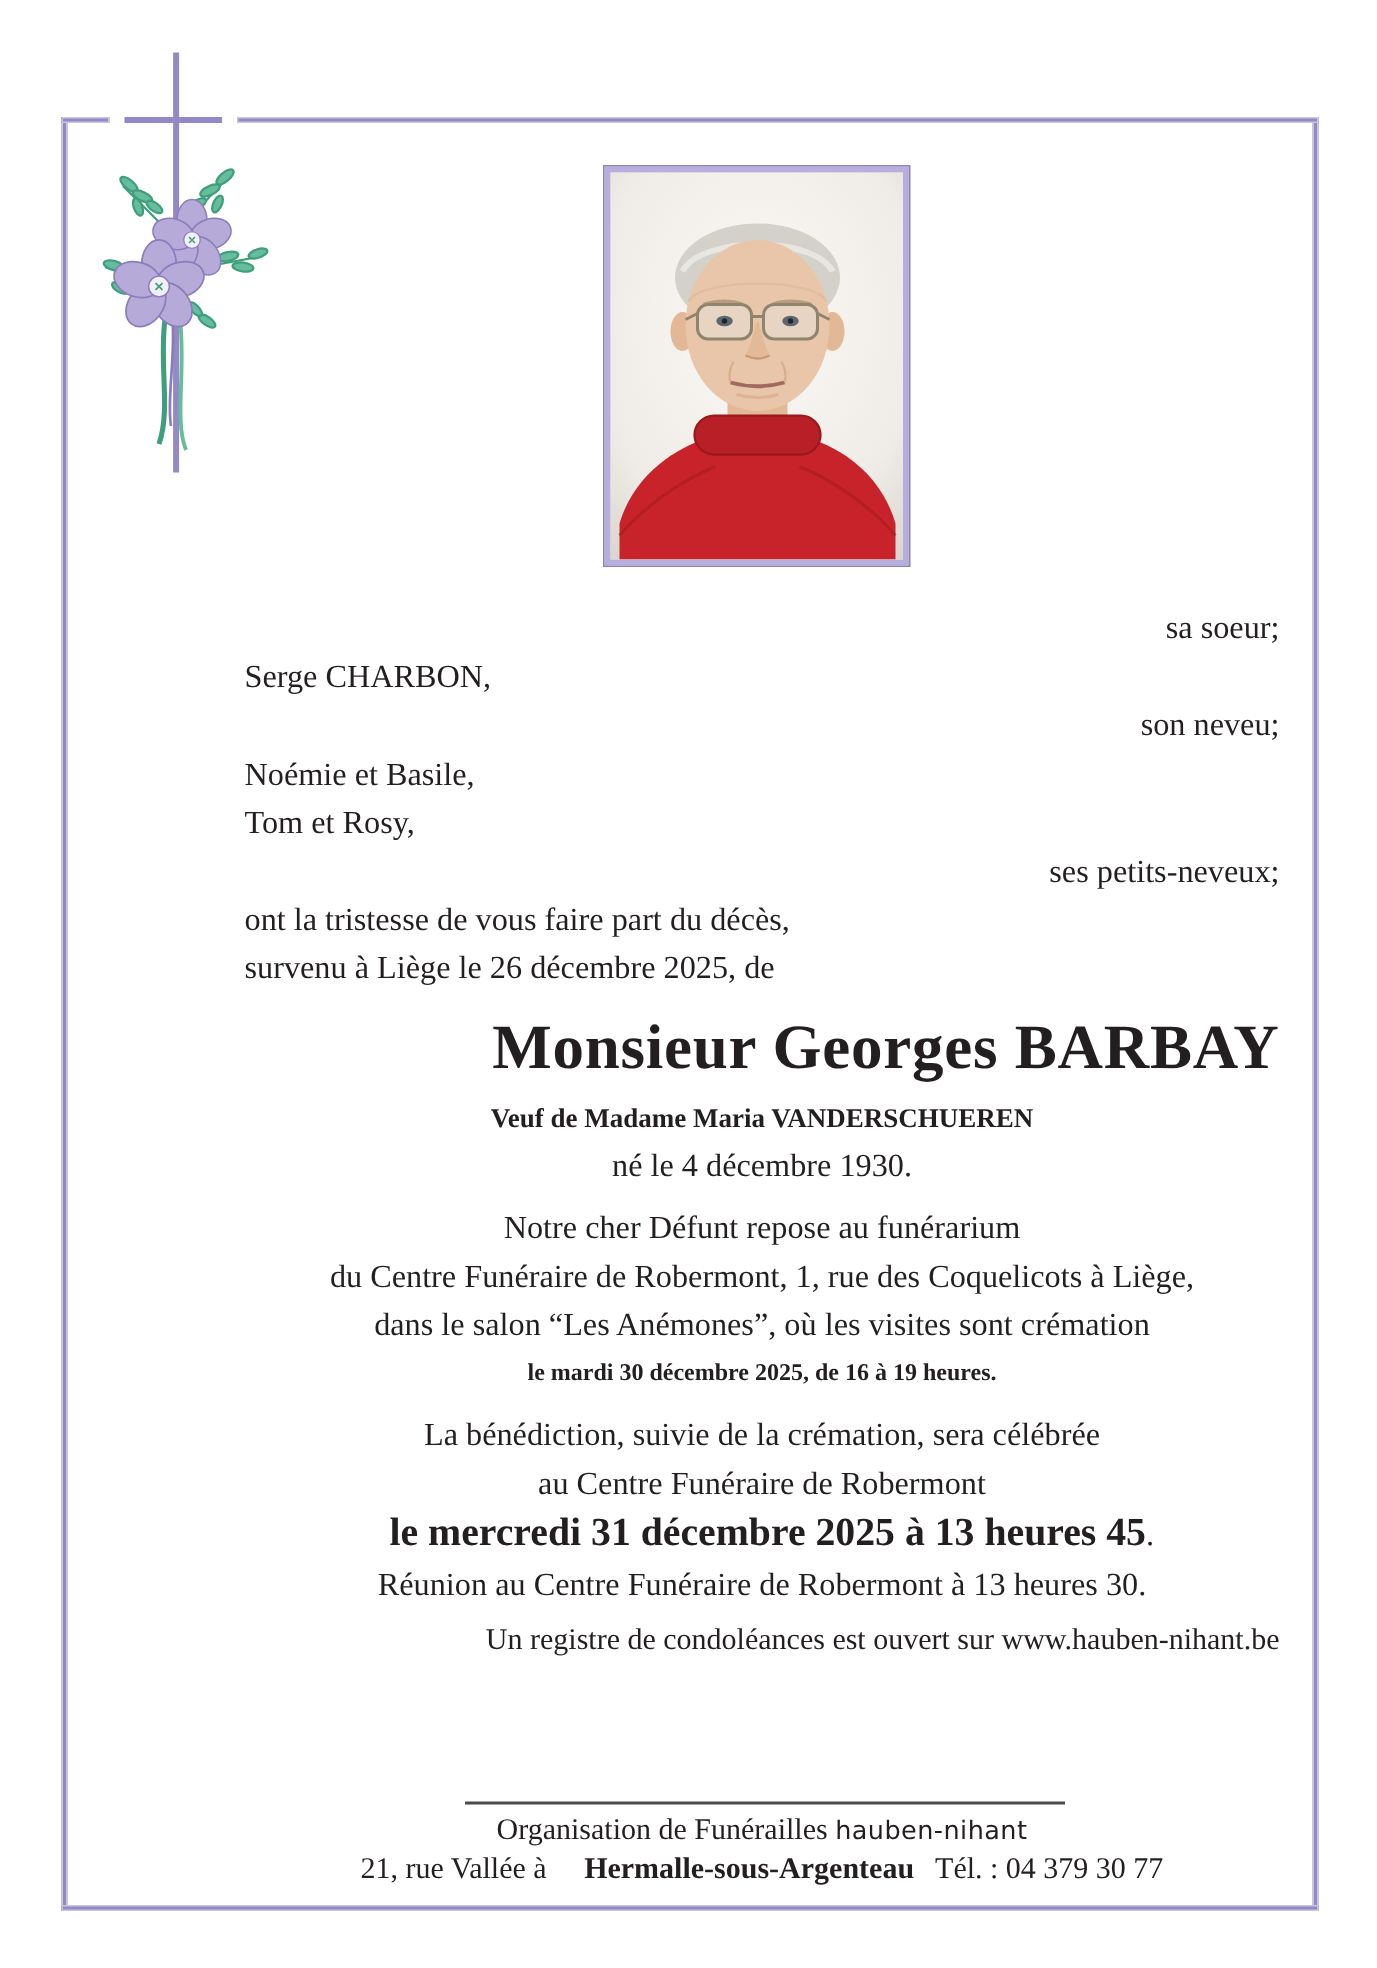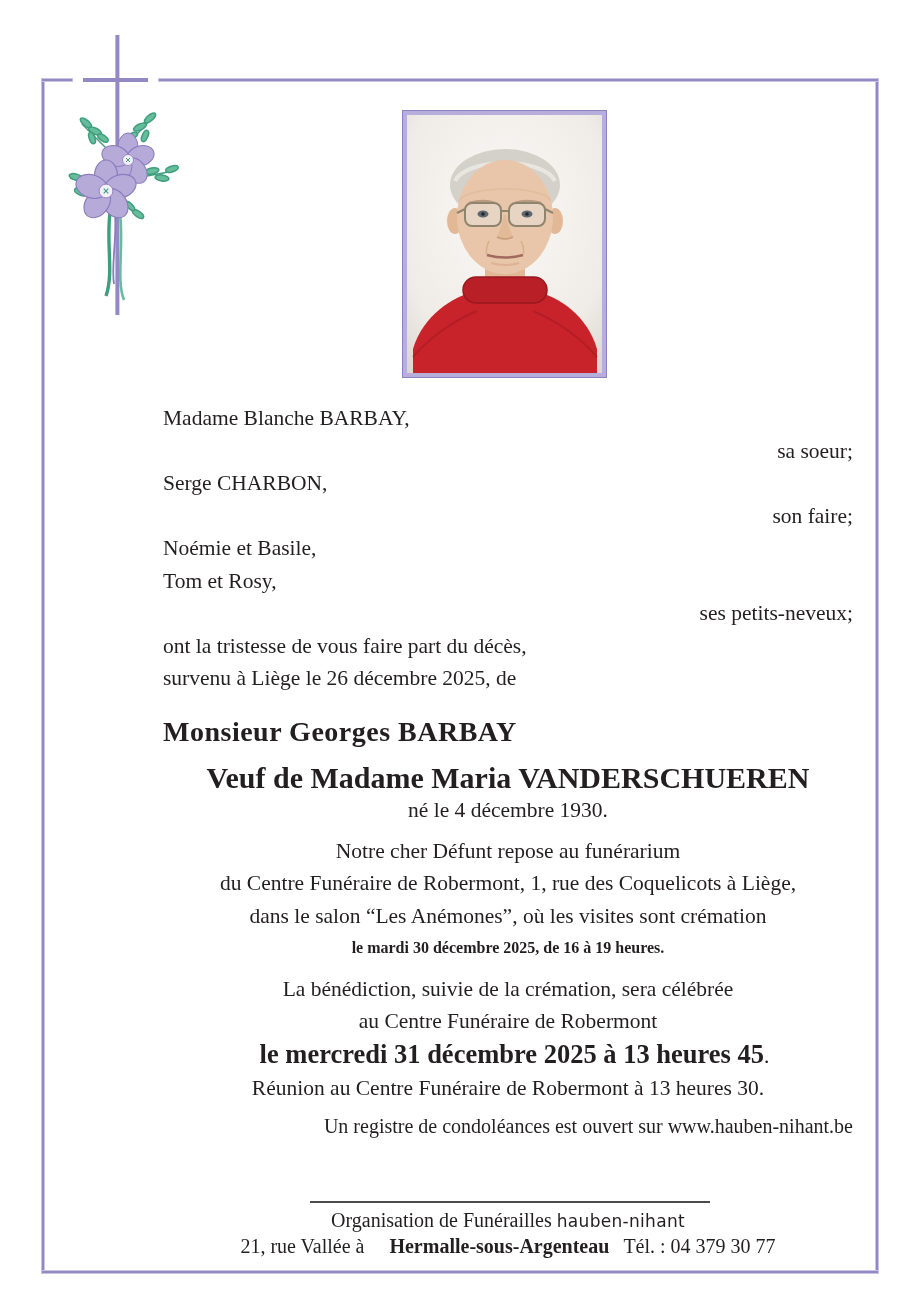--- a/index.html
+++ b/index.html
@@ -37,24 +37,24 @@
   }
   .photo svg{display:block;width:195px;height:258px;}
   
   .content{position:absolute;left:163px;top:402px;width:690px;font-size:21.5px;line-height:32.5px;}
   .row{white-space:nowrap;}
   .left{text-align:left;}
   .right{text-align:right;}
   .center{text-align:left;}
   .ann{line-height:32px;}
   .title{
-    font-size:28px;font-weight:bold;line-height:50px;text-align:left;
+    font-size:42px;font-weight:bold;line-height:50px;text-align:right;
     margin:13px 0 2px 0;letter-spacing:0.5px;
   }
-  .subtitle{font-size:30px;font-weight:bold;line-height:30px;text-align:center;margin-top:6px;}
+  .subtitle{font-size:18px;font-weight:bold;line-height:30px;text-align:center;margin-top:6px;}
   .born{text-align:center;line-height:34px;}
   .para{margin:8px 0 0 0;text-align:center;}
   .para .line{display:block;line-height:32.5px;}
   .bold-day{font-weight:bold;font-size:16px;line-height:34px;}
   .bold-day-big{font-weight:bold;font-size:26.5px;margin-left:13px;}
   .line-big{line-height:40px;}
   .reunion{line-height:36px;}
   .disp{margin-top:2px;}
   .disp .line{line-height:31px;}
   .registry{text-align:right;font-size:20px;line-height:31px;margin-top:6px;}
@@ -182,24 +182,23 @@
       <path d="M90,122 Q98,126 106,122" stroke="#c79b77" stroke-width="1.5" fill="none"></path>
 
       <path d="M80,140 Q98,145 116,140" stroke="#a06a5e" stroke-width="2.5" fill="none"></path>
       <path d="M84,148 Q98,152 112,148" stroke="#d8a98b" stroke-width="2" fill="none" opacity="0.7"></path>
 
       <path d="M82,126 Q78,134 80,140 M114,126 Q118,134 116,140" stroke="#d1a582" stroke-width="1.5" fill="none" opacity="0.7"></path>
     </svg>
   </div>
 
   <div class="content">
-    <div class="row left">Madame Blanche BARBAY,</div>
     <div class="row right">sa soeur;</div>
     <div class="row left">Serge CHARBON,</div>
-    <div class="row right">son faire;</div>
+    <div class="row right">son neveu;</div>
     <div class="row left">Noémie et Basile,</div>
     <div class="row left">Tom et Rosy,</div>
     <div class="row right">ses petits-neveux;</div>
 
     <div class="center ann">ont la tristesse de vous faire part du décès,</div>
     <div class="center ann">survenu à Liège le 26 décembre 2025, de</div>
 
     <div class="title">Monsieur Georges BARBAY</div>
     <div class="subtitle">Veuf de Madame Maria VANDERSCHUEREN</div>
     <div class="born">né le 4 décembre 1930.</div>

